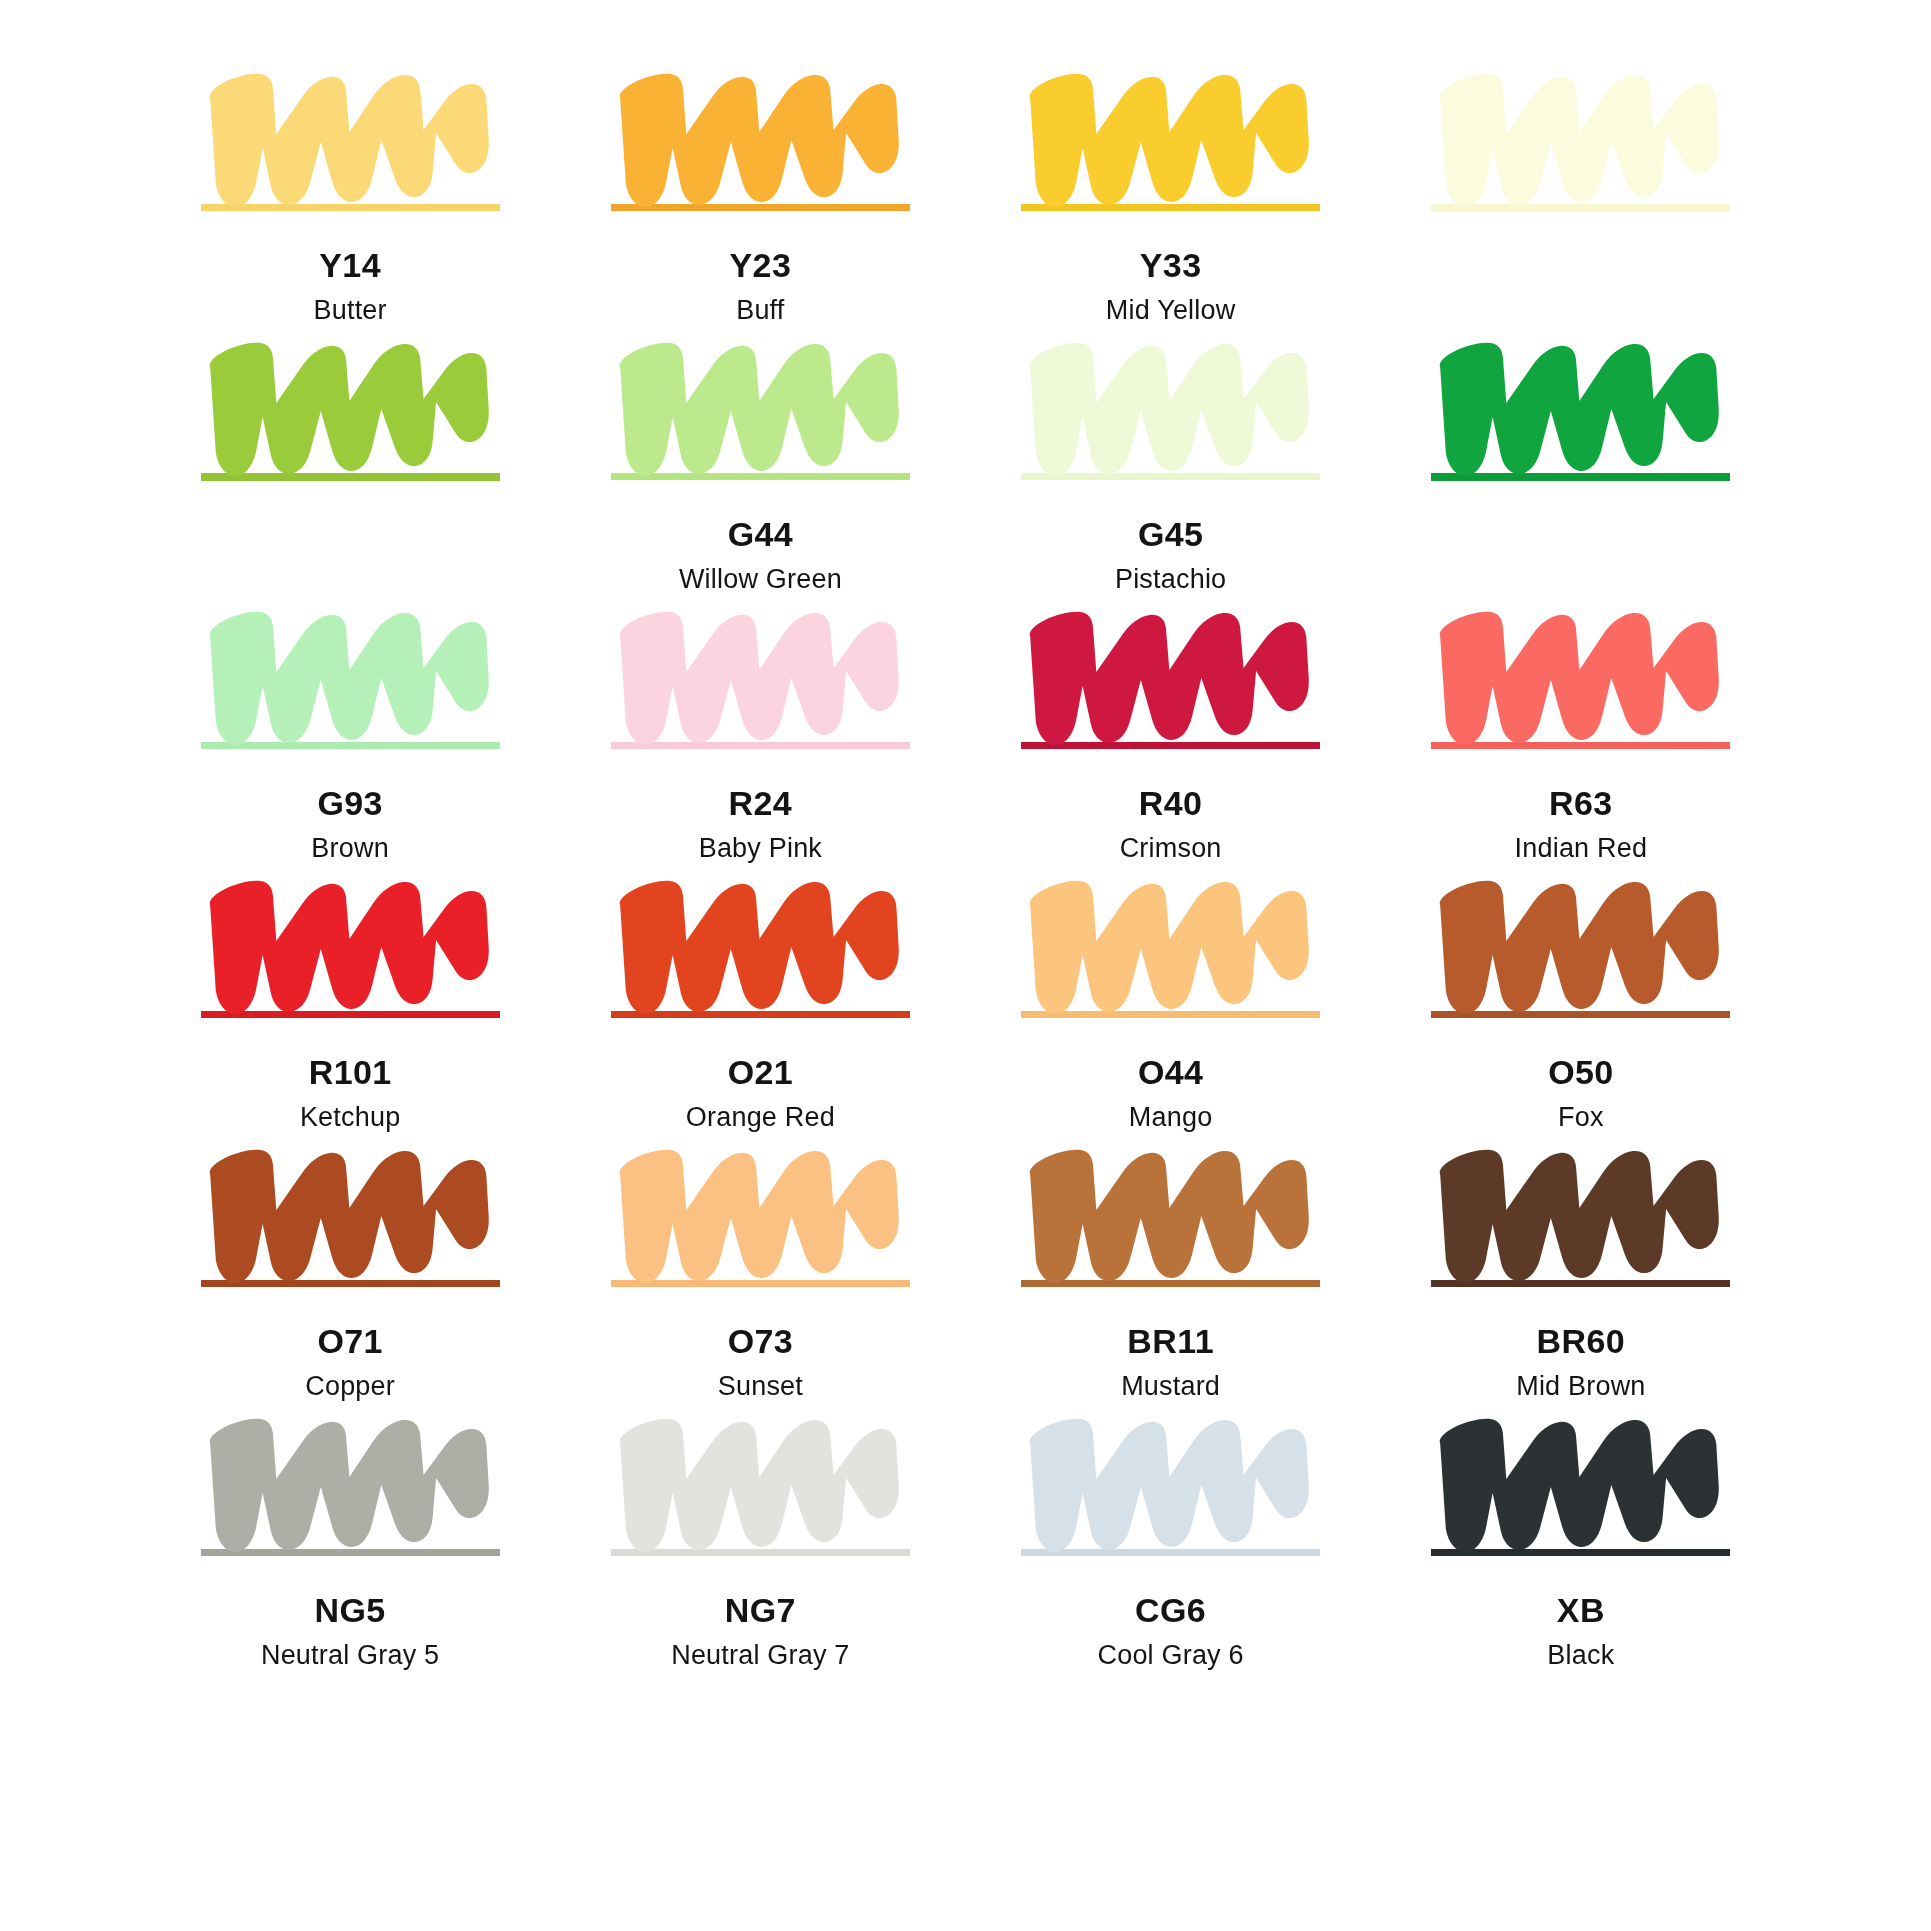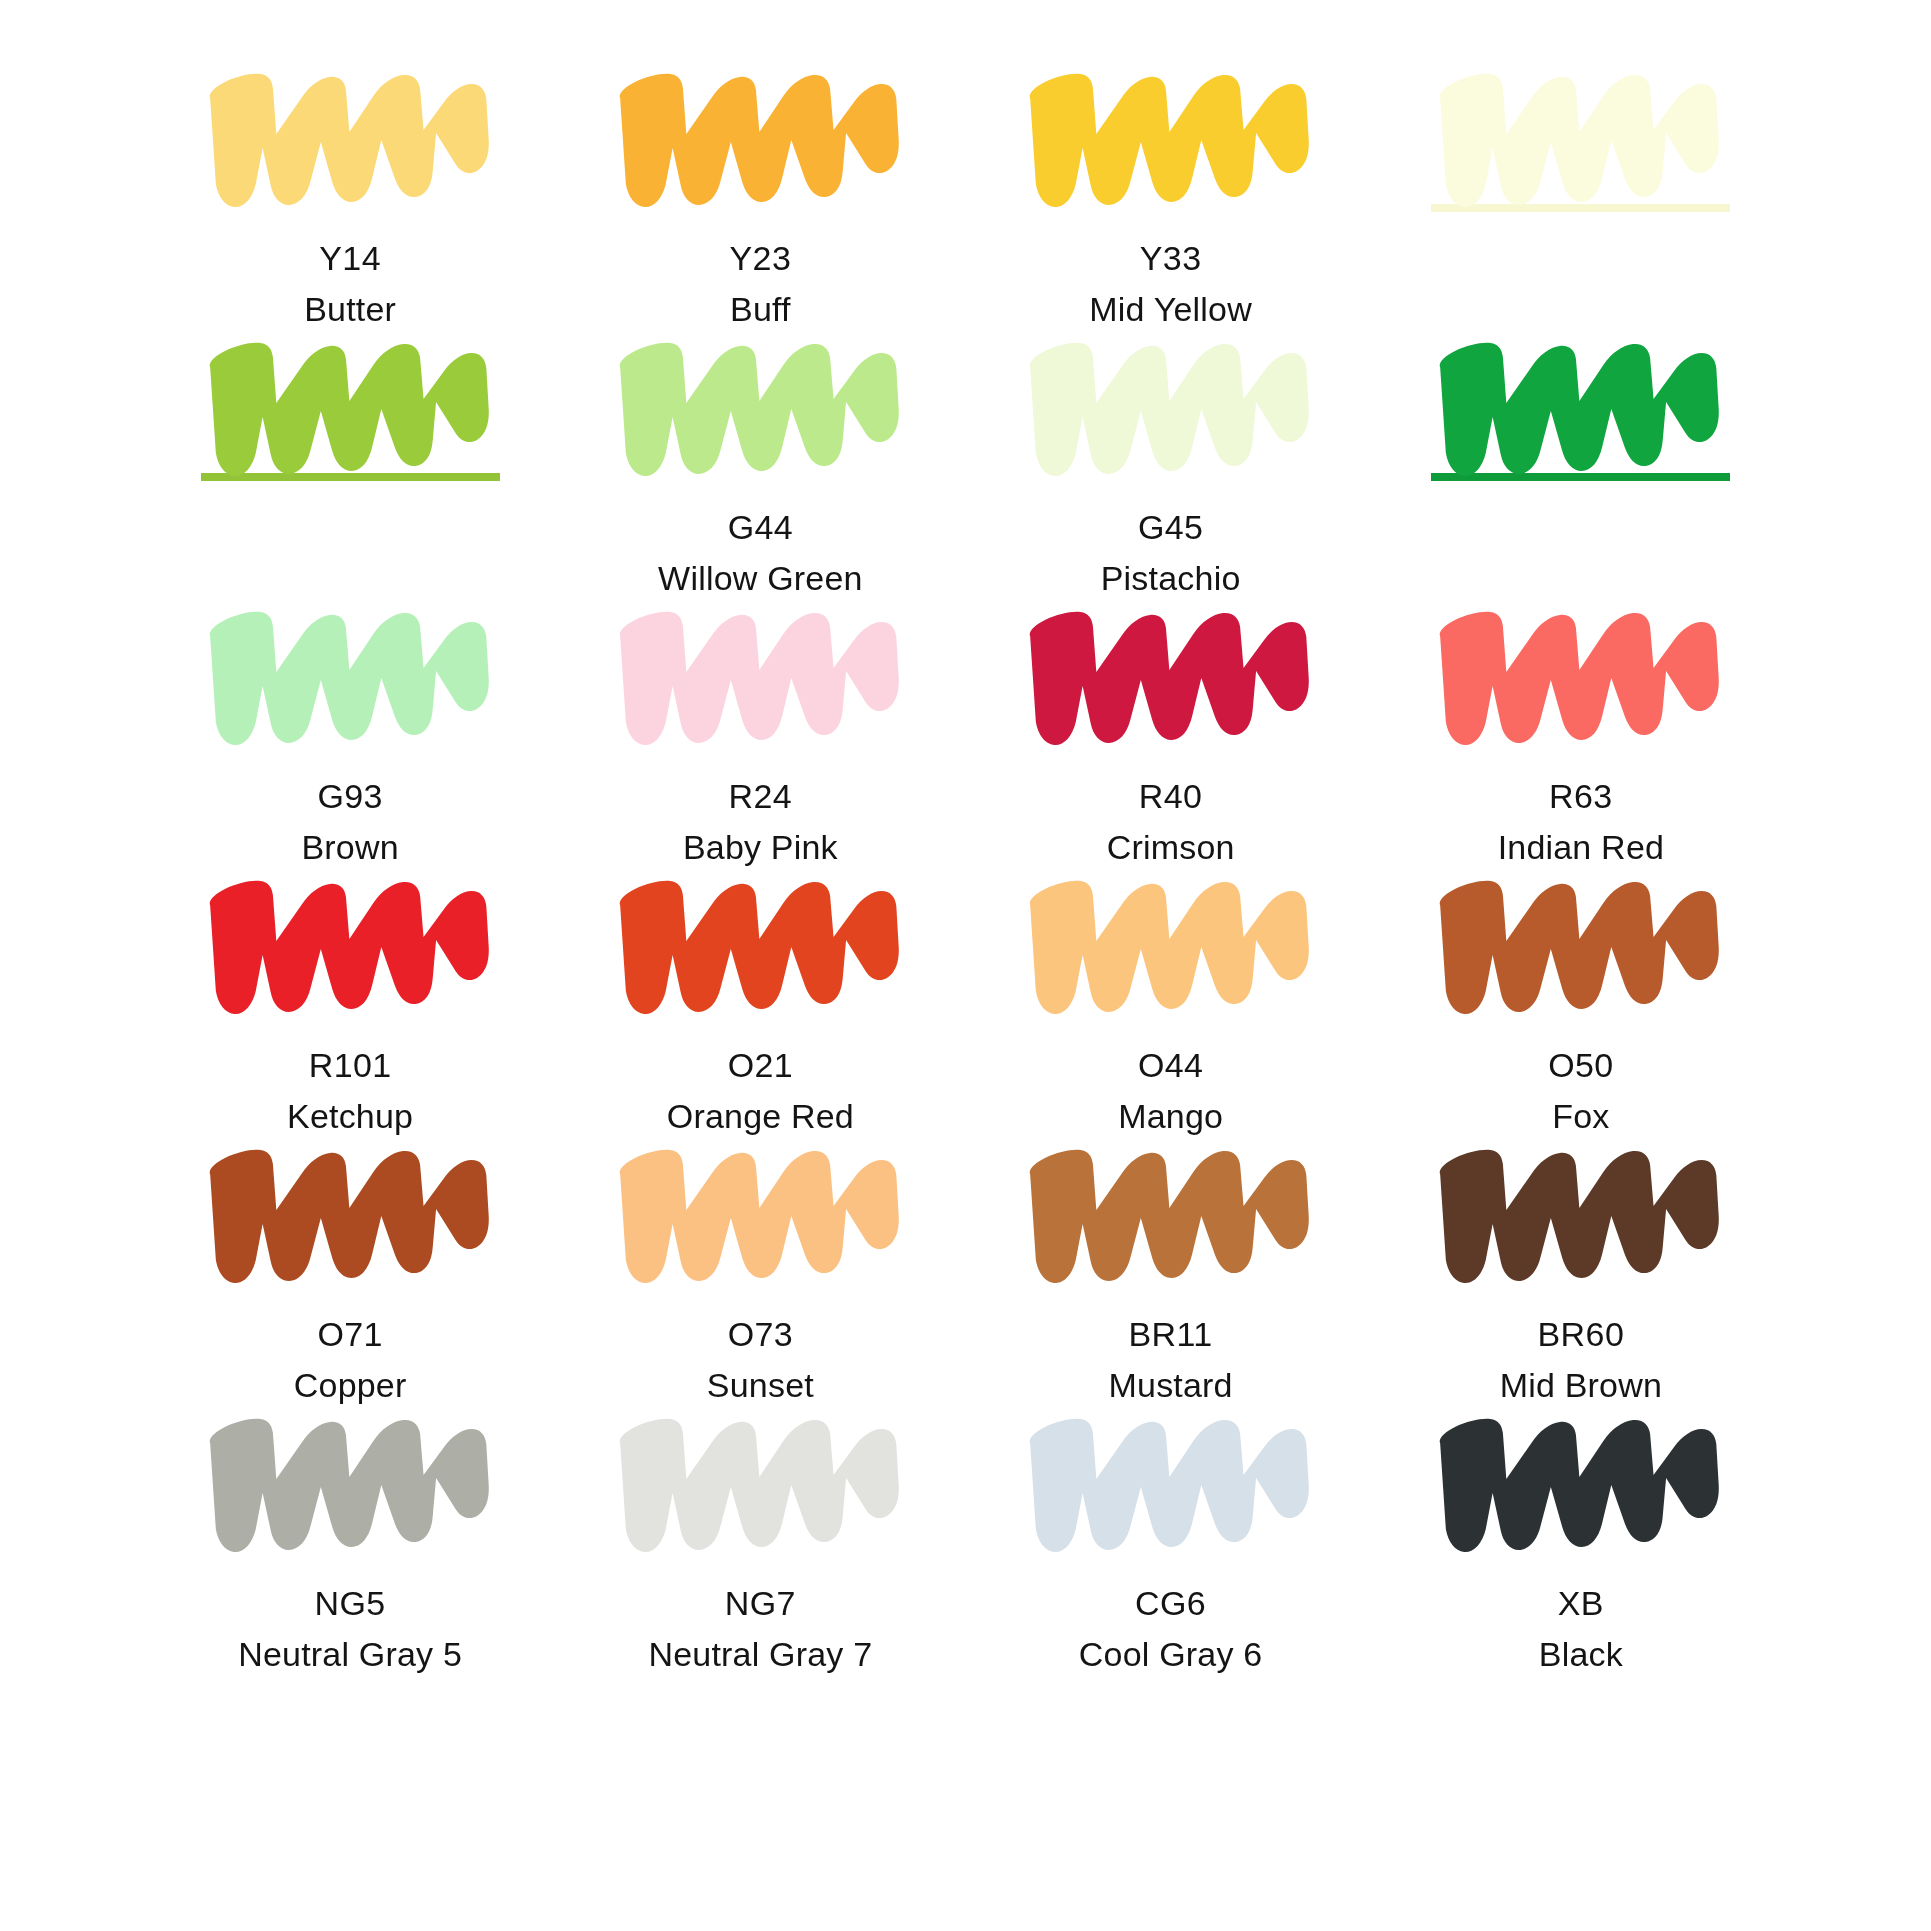--- a/index.html
+++ b/index.html
@@ -58,24 +58,24 @@
     margin-top: 32px;
     text-align: center;
     line-height: 1.32;
     color: #0d0d0d;
   }
   .code {
     font-size: 34px;
     letter-spacing: 0.4px;
     color: #141414;
     display: block;
-    font-weight: 400;
+    font-weight: 700;
   }
   .name {
-    font-size: 34px;
+    font-size: 27px;
     letter-spacing: 0.2px;
     color: #141414;
     display: block;
     font-weight: 400;
     margin-top: 5.8px;
   }
 </style>
 </head>
 <body>
 

